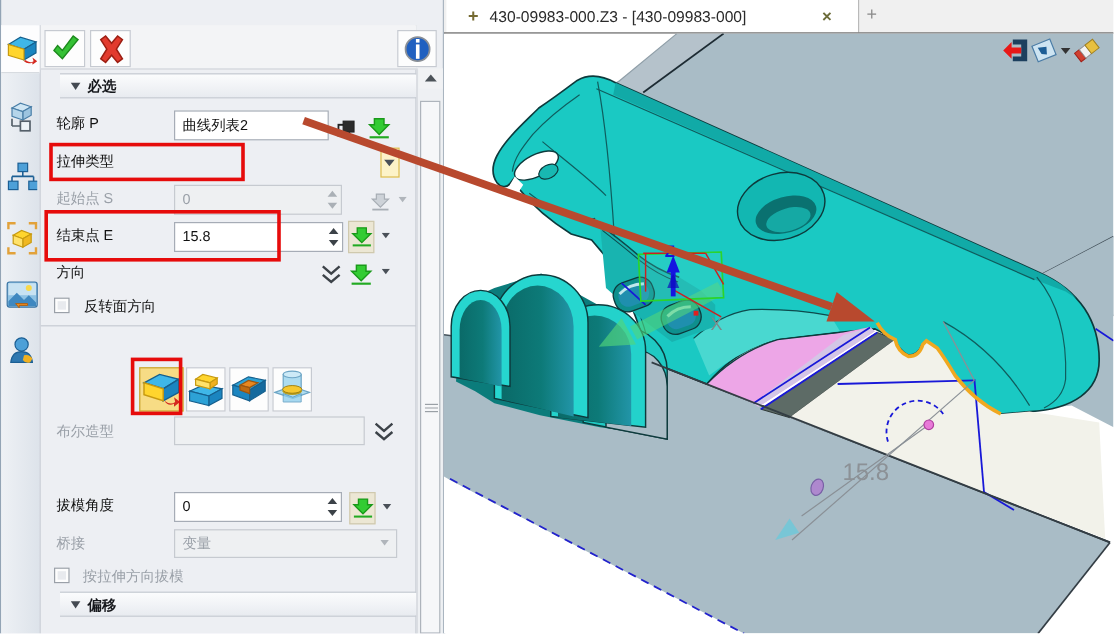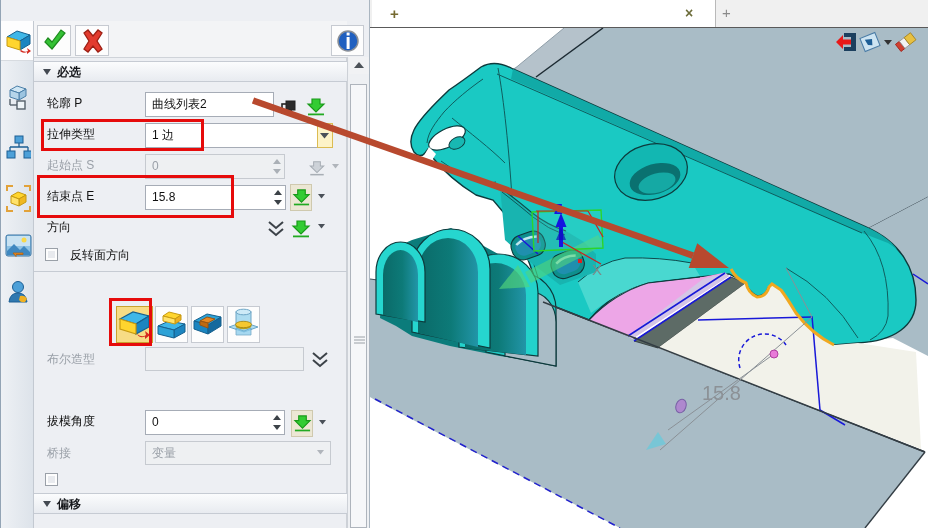--- a/index.html
+++ b/index.html
@@ -11,21 +11,21 @@
   #titlebar{position:absolute;left:0;top:0;width:370px;height:21px;background:#f1f2f3;border-bottom:1px solid #cdd1d6}
   #titlebar .t{position:absolute;left:7px;top:3px;font-size:13px;color:#1b1b1b}
   #strip{position:absolute;left:0;top:21px;width:33px;height:507px;background:linear-gradient(90deg,#eef1f5,#dde3ea);border-right:1px solid #c3c9d1}
   #strip .sel{position:absolute;left:0;top:0;width:32px;height:40px;background:#fdfdfe;border-bottom:1px solid #d7dbe0}
   #dlg{position:absolute;left:33px;top:21px;width:313px;height:507px;background:#edeff3;border-right:1px solid #cdd1d7}
   #btnrow{position:absolute;left:0;top:0;width:313px;height:37px;background:#f3f4f6;border-bottom:1px solid #cfd3d9}
   .bigbtn{position:absolute;top:4px;width:34px;height:31px;background:#fdfdfd;border:1px solid #c6cad1}
   #scroll{position:absolute;left:346px;top:57px;width:22px;height:471px;background:#eef0f3;border-left:1px solid #cdd1d7}
   #scroll .up{position:absolute;left:1px;top:0;width:20px;height:17px;background:#f1f2f4}
   #scroll .thumb{position:absolute;left:2px;top:27px;width:17px;height:444px;background:#f6f7f9;border:1px solid #aeb4bc}
-  .hdr{position:absolute;left:0;width:313px;height:21px;background:linear-gradient(#fbfcfd,#e8ebf0);border-top:1px solid #c6cbd3;border-bottom:1px solid #c6cbd3;font-size:12px;font-weight:bold;color:#16181c;line-height:20px}
+  .hdr{position:absolute;left:16px;width:313px;height:21px;background:linear-gradient(#fbfcfd,#e8ebf0);border-top:1px solid #c6cbd3;border-bottom:1px solid #c6cbd3;font-size:12px;font-weight:bold;color:#16181c;line-height:20px}
   .hdr .tri{display:inline-block;margin:0 6px 1px 9px;width:0;height:0;border-left:4px solid transparent;border-right:4px solid transparent;border-top:6px solid #444a52;vertical-align:middle}
   .lab{position:absolute;left:13px;font-size:12px;color:#111;white-space:nowrap}
   .lab.dis{color:#9aa0a8}
   .fld{position:absolute;background:#fff;border:1px solid #a6acb6;font-size:12px;color:#111;padding:0 0 0 6px;white-space:nowrap}
   .fld.dis{background:#eef0f2;border-color:#c6cad0;color:#9aa0a8}
   .spin{position:absolute;width:13px}
   .spin i{position:absolute;left:2px;width:0;height:0;border-left:4px solid transparent;border-right:4px solid transparent}
   .spin .u{top:4px;border-bottom:5px solid #3c4248}
   .spin .d{bottom:4px;border-top:5px solid #3c4248}
   .spin.dis .u{border-bottom-color:#aab0b6}
@@ -109,21 +109,20 @@
       <div class="fld" style="left:111px;top:71px;width:129px;height:25px;line-height:23px">曲线列表2</div>
       <svg class="abs" style="left:247px;top:79px" width="16" height="16" viewBox="0 0 16 16">
           <rect x="1" y="4" width="9" height="9" fill="none" stroke="#222" stroke-width="1.6"></rect>
           <rect x="5" y="1" width="9" height="9" fill="#2b2b2b" stroke="#222" stroke-width="1"></rect>
         </svg>
       <svg class="abs" style="left:272px;top:76px" width="20" height="19" viewBox="0 0 20 19">
           <path d="M6 2 H14 V7 H18 L10 15 L2 7 H6 Z" fill="#33cc33" stroke="#1a9a1a" stroke-width="1.2"></path>
           <rect x="2" y="16.5" width="16" height="1.8" fill="#22aa22"></rect>
         </svg>
       <div class="lab" style="top:101px;line-height:25px">拉伸类型</div>
-      <div class="fld" style="left:111px;top:102px;width:173px;height:25px;line-height:23px">1 边</div>
       <div class="abs" style="left:283px;top:102px;width:16px;height:25px;background:#fdf3c8;border:1px solid #dcbc52"></div>
       <svg class="abs" style="left:286px;top:112px" width="10" height="6">
           <path d="M0 0 L9 0 L4.5 5.5 Z" fill="#4a5058"></path>
         </svg>
       <div class="lab dis" style="top:132px;line-height:25px">起始点 S</div>
       <div class="fld dis" style="left:111px;top:133px;width:140px;height:25px;line-height:23px">0</div>
       <div class="spin dis" style="left:237px;top:134px;height:23px">
           <i class="u"></i>
           <i class="d"></i>
         </div>
@@ -225,40 +224,42 @@
           <path d="M0 0 L7 0 L3.5 4.5 Z" fill="#4a5058"></path>
         </svg>
       <div class="lab dis" style="top:420px;line-height:24px">桥接</div>
       <div class="fld dis" style="left:111px;top:420px;width:186px;height:24px;line-height:22px">变量</div>
       <svg class="abs" style="left:283px;top:429px" width="8" height="5">
           <path d="M0 0 L7 0 L3.5 4.5 Z" fill="#b0b5bb"></path>
         </svg>
       <div class="cb" style="left:11px;top:452px">
           <div class="in"></div>
         </div>
+      <div class="lab dis" style="left:35px;top:447px;line-height:25px">按拉伸方向拔模</div>
       <div class="hdr" style="top:472px"><span class="tri"></span>偏移</div>
     </div>
     <div class="abs" style="left:368px;top:0;width:2px;height:528px;background:#aab5c0"></div>
     <div id="scroll">
       <div class="up"><svg width="20" height="17">
             <path d="M5 11 L10 5 L15 11 Z" fill="#4c5258"></path>
           </svg></div>
       <div class="thumb">
           <svg style="position:absolute;left:3px;top:251px" width="11" height="8">
             <path d="M0 1 H11 M0 4 H11 M0 7 H11" stroke="#9aa0a6" stroke-width="1"></path>
           </svg>
         </div>
     </div>
   </div>
   <div class="redbox" style="left:41px;top:119px;width:163px;height:32px"></div>
   <div class="redbox" style="left:37px;top:175px;width:197px;height:43px"></div>
   <div class="redbox" style="left:109px;top:298px;width:43px;height:48px"></div>
   <div id="tabbar">
     <div id="tab1"></div>
     <div class="abs" style="left:20px;top:5px;font-size:15px;font-weight:bold;color:#756a31">+</div>
+    <div class="abs" style="left:38px;top:6px;font-size:13px;color:#2a2a2a">430-09983-000.Z3 - [430-09983-000]</div>
     <div class="abs" style="left:315px;top:5px;font-size:14px;font-weight:bold;color:#6c6c3a">×</div>
     <div class="abs" style="left:352px;top:4px;font-size:15px;color:#8a8a8a">+</div>
     <div class="bot"></div>
   </div>
   <svg id="vp" class="abs" style="left:370px;top:28px" width="558" height="500" viewBox="370 28 558 500">
     <defs>
       <linearGradient id="ribg" x1="0" y1="0" x2="1" y2="0">
         <stop offset="0" stop-color="#0a6a68"></stop>
           <stop offset="0.55" stop-color="#0d7a78"></stop>
           <stop offset="1" stop-color="#2295a8"></stop>

